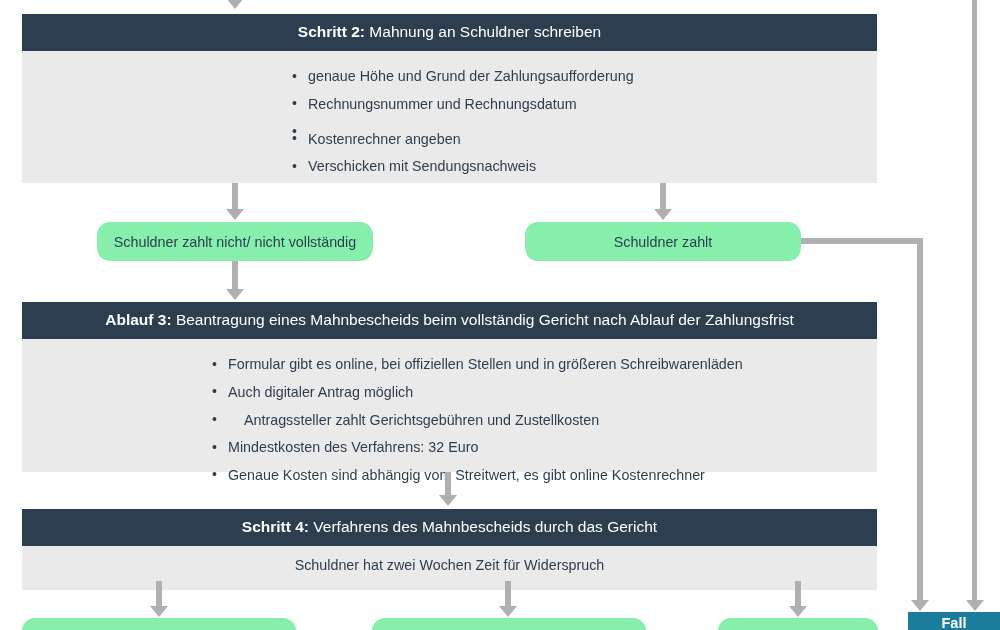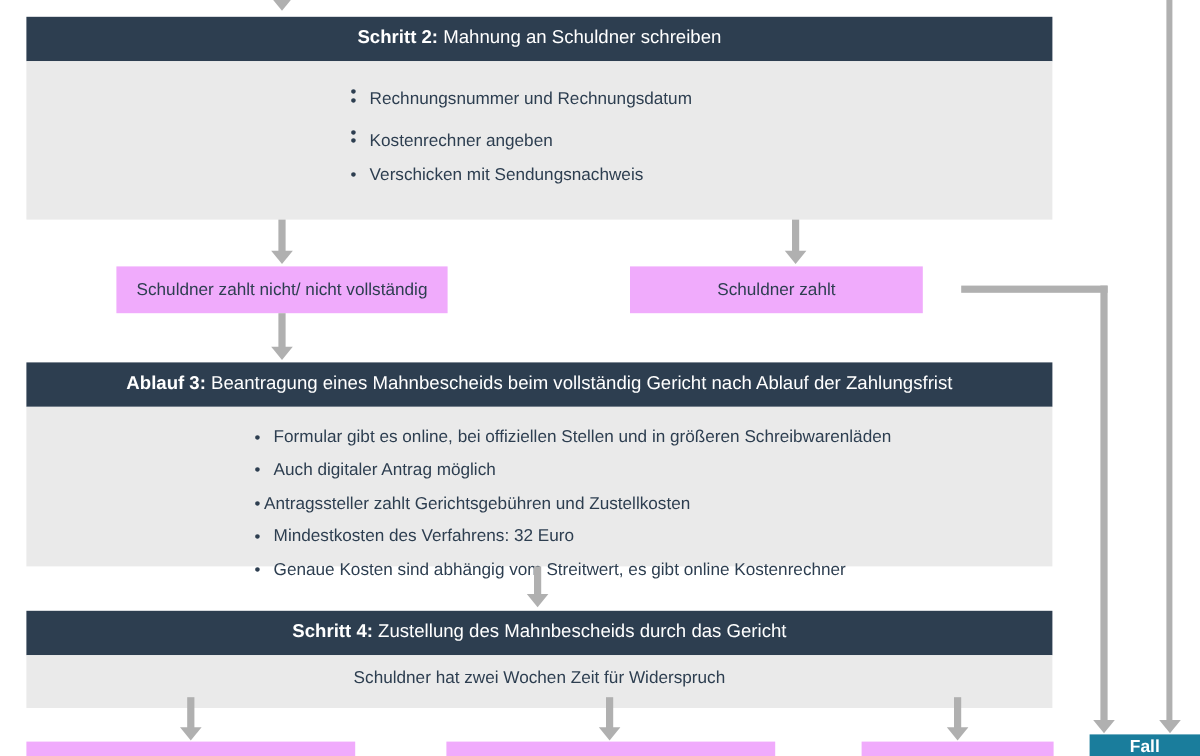--- a/index.html
+++ b/index.html
@@ -72,28 +72,29 @@
     padding: 11px 16px;
   }
 
   
   .indent-s2 ul { padding-left: 270px; }
   .indent-s3 ul { padding-left: 190px; }
 
   
   .node {
     position: absolute;
-    background: #f0abfc;
+    background: #86efac;
     color: #2d3e50;
     display: flex;
     align-items: center;
     justify-content: center;
     font-size: 14.3px;
     text-align: center;
     box-sizing: border-box;
+    border-radius: 13px;
   }
 
   
   .node-teal {
     position: absolute;
     background: #1a7d9c;
     color: #ffffff;
     font-weight: bold;
     font-size: 14.5px;
     display: flex;
@@ -134,20 +135,21 @@
 
   <div class="panel" style="top:14px;">
     <div class="panel-header">
       <span class="step-label">Schritt 2: </span>
       <span>Mahnung an Schuldner schreiben</span>
     </div>
     <div class="panel-body indent-s2" style="height:132px;">
       <ul>
         <li>
           <span class="bullet">•</span>
+          <span class="txt" style="margin-left:16px;">genaue Höhe und Grund der Zahlungsaufforderung</span>
         </li>
         <li>
           <span class="bullet">•</span>
           <span class="txt" style="margin-left:16px;">Rechnungsnummer und Rechnungsdatum</span>
         </li>
         <li>
           <span class="bullet">•</span>
         </li>
         <li>
           <span class="bullet">•</span>
@@ -164,21 +166,21 @@
   <div class="vline" style="left:232px; top:183px; height:28px;"></div>
   <div class="arrowhead" style="left:226px; top:209px;"></div>
 
   <div class="vline" style="left:660px; top:183px; height:28px;"></div>
   <div class="arrowhead" style="left:654px; top:209px;"></div>
 
   <div class="node" style="left:97px; top:222px; width:276px; height:39px;">
     <span>Schuldner zahlt nicht/ nicht vollständig</span>
   </div>
 
-  <div class="node" style="left:525px; top:222px; width:244px; height:39px;">
+  <div class="node" style="left:525px; top:222px; width:276px; height:39px;">
     <span>Schuldner zahlt</span>
   </div>
 
   <div class="vline" style="left:232px; top:261px; height:30px;"></div>
   <div class="arrowhead" style="left:226px; top:289px;"></div>
 
   <div class="hline" style="left:801px; top:238px; width:122px;"></div>
   <div class="vline" style="left:917px; top:238px; height:364px;"></div>
   <div class="arrowhead" style="left:911px; top:600px;"></div>
 
@@ -195,41 +197,41 @@
         <li>
           <span class="bullet">•</span>
           <span class="txt" style="margin-left:16px;">Formular gibt es online, bei offiziellen Stellen und in größeren Schreibwarenläden</span>
         </li>
         <li>
           <span class="bullet">•</span>
           <span class="txt" style="margin-left:16px;">Auch digitaler Antrag möglich</span>
         </li>
         <li>
           <span class="bullet">•</span>
-          <span class="txt" style="margin-left:8px;">Antragssteller zahlt Gerichtsgebühren und Zustellkosten</span>
+          <span class="txt" style="margin-left:32px;">Antragssteller zahlt Gerichtsgebühren und Zustellkosten</span>
         </li>
         <li>
           <span class="bullet">•</span>
           <span class="txt" style="margin-left:16px;">Mindestkosten des Verfahrens: 32 Euro</span>
         </li>
         <li>
           <span class="bullet">•</span>
           <span class="txt" style="margin-left:16px;">Genaue Kosten sind abhängig vom Streitwert, es gibt online Kostenrechner</span>
         </li>
       </ul>
     </div>
   </div>
 
   <div class="vline" style="left:445px; top:472px; height:26px;"></div>
   <div class="arrowhead" style="left:439px; top:495px;"></div>
 
   <div class="panel" style="top:509px;">
     <div class="panel-header">
       <span class="step-label">Schritt 4: </span>
-      <span>Zustellung des Mahnbescheids durch das Gericht</span>
+      <span>Verfahrens des Mahnbescheids durch das Gericht</span>
     </div>
     <div class="panel-body" style="height:44px;">
       <div class="centered-note">Schuldner hat zwei Wochen Zeit für Widerspruch</div>
     </div>
   </div>
 
   <div class="vline" style="left:156px; top:581px; height:27px;"></div>
   <div class="arrowhead" style="left:150px; top:606px;"></div>
 
   <div class="vline" style="left:505px; top:581px; height:27px;"></div>

